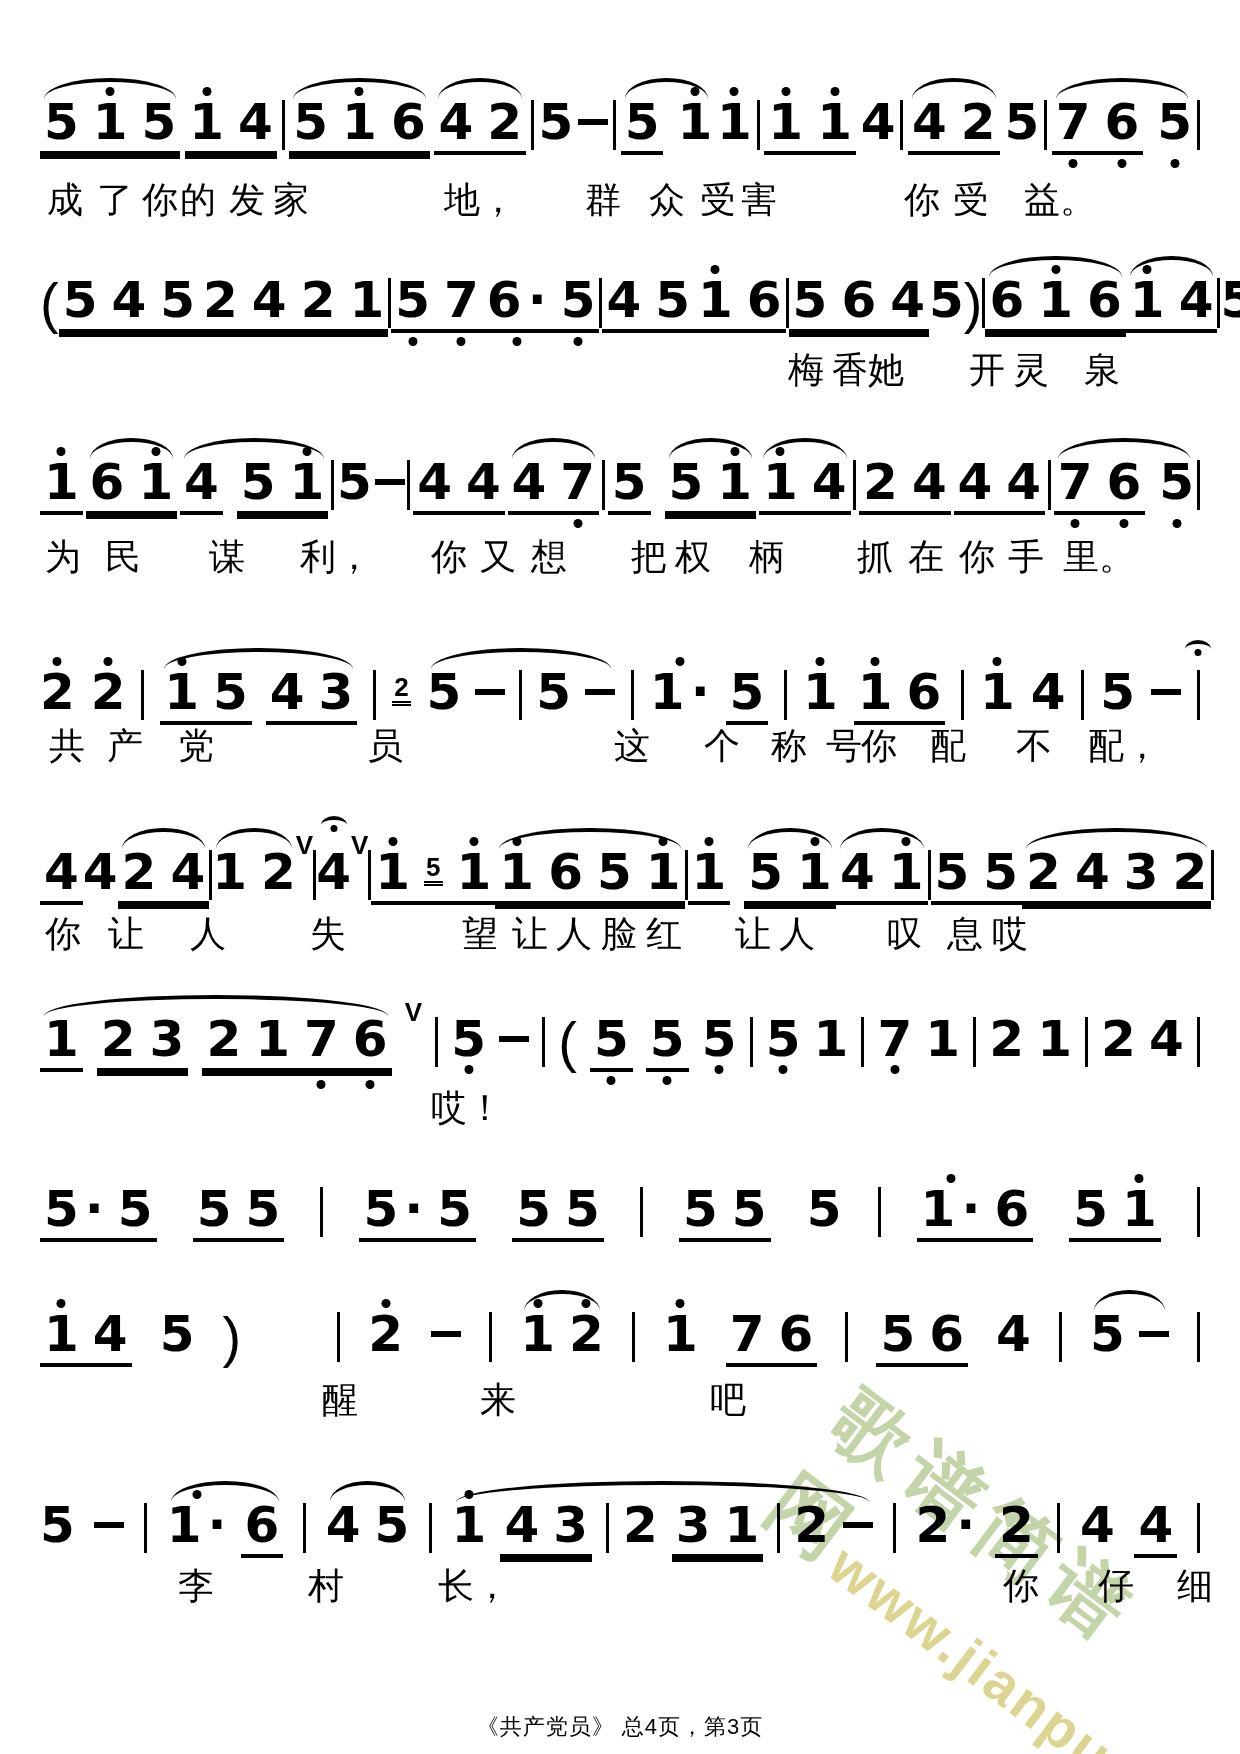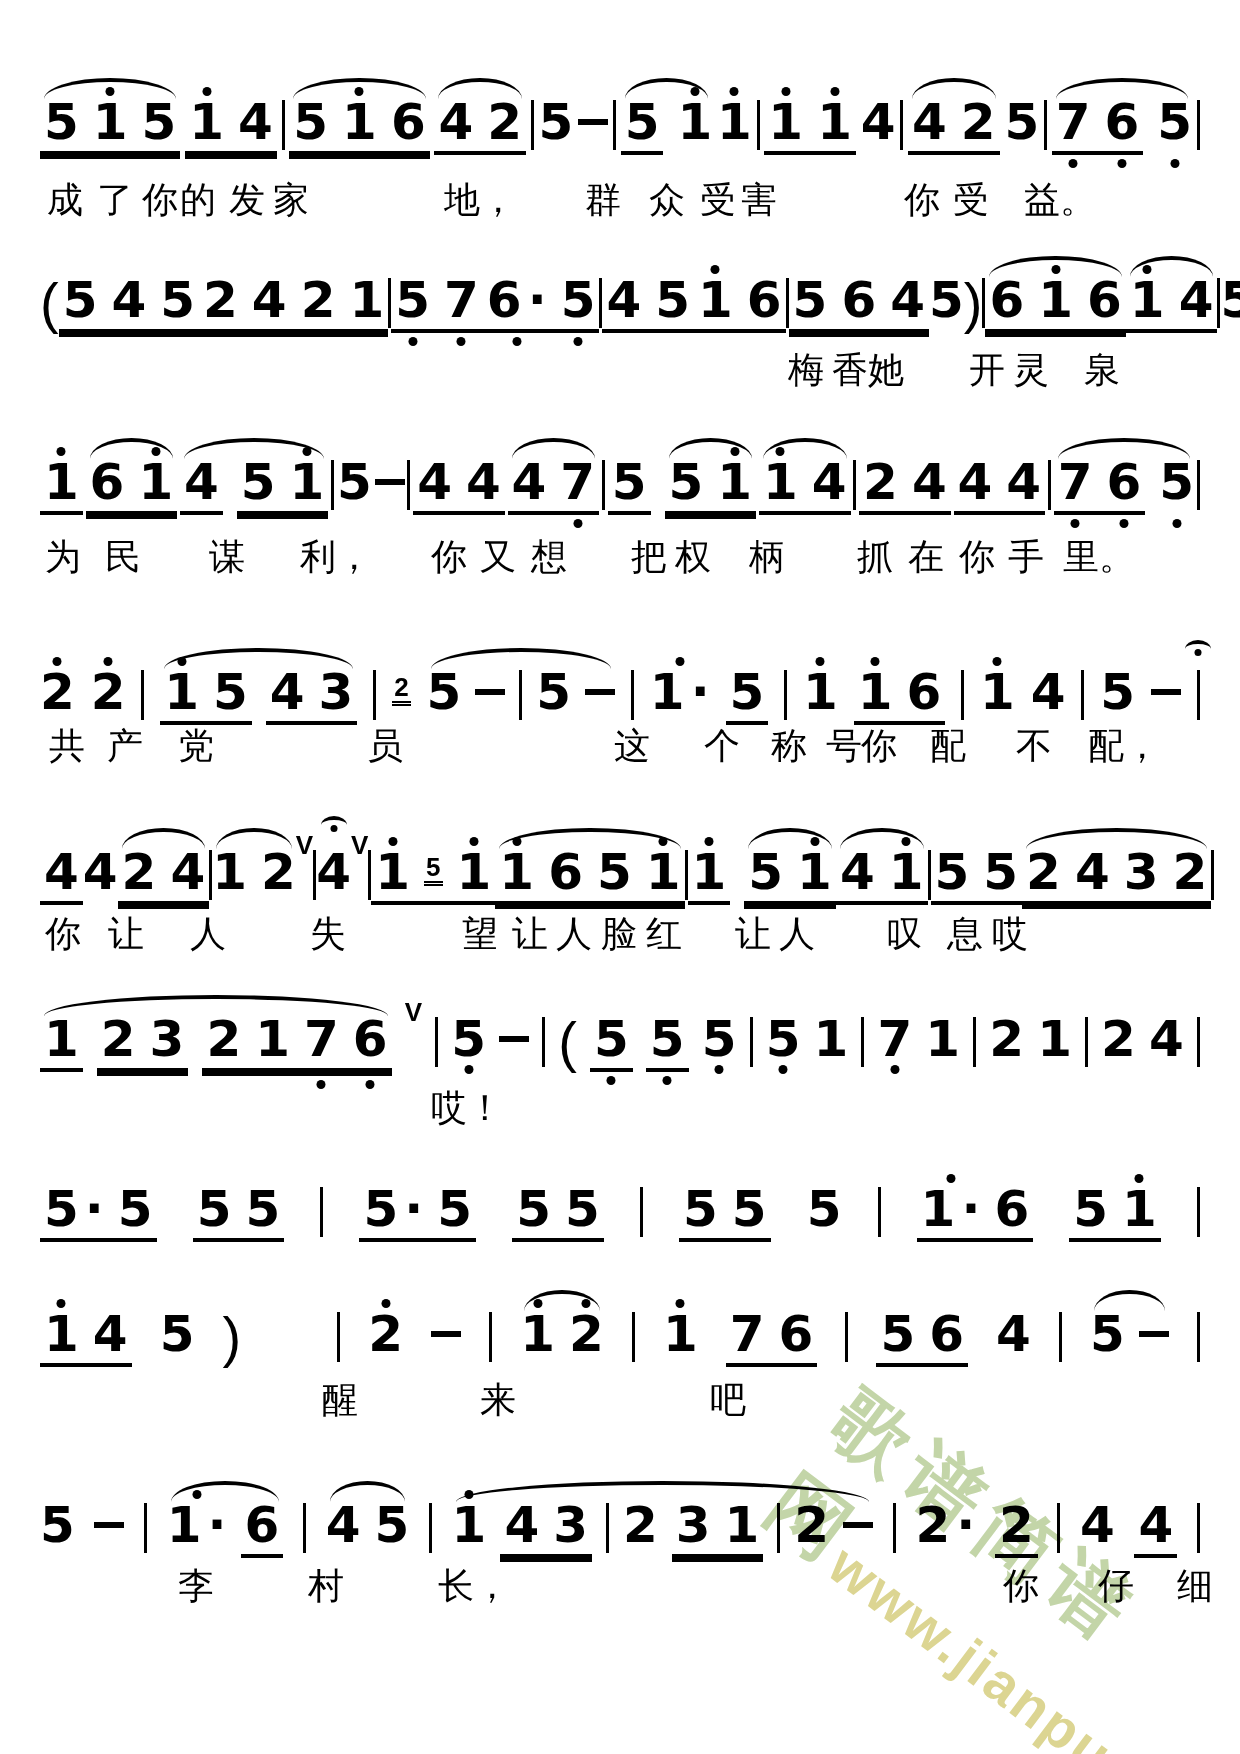--- a/index.html
+++ b/index.html
@@ -689,13 +689,16 @@
           </span>
         </div>
         <span class="ly" style="left: 178px; top: 63px;">李</span>
         <span class="ly" style="left: 308px; top: 63px;">村</span>
         <span class="ly" style="left: 438px; top: 63px;">长，</span>
         <span class="ly" style="left: 1003px; top: 63px;">你</span>
         <span class="ly" style="left: 1098px; top: 63px;">仔</span>
         <span class="ly" style="left: 1177px; top: 63px;">细</span>
       </div>
     </div>
+  <div class="ft">
+    <span>《共产党员》 总4页，第3页</span>
+  </div>
 </div>
 
 </body></html>

